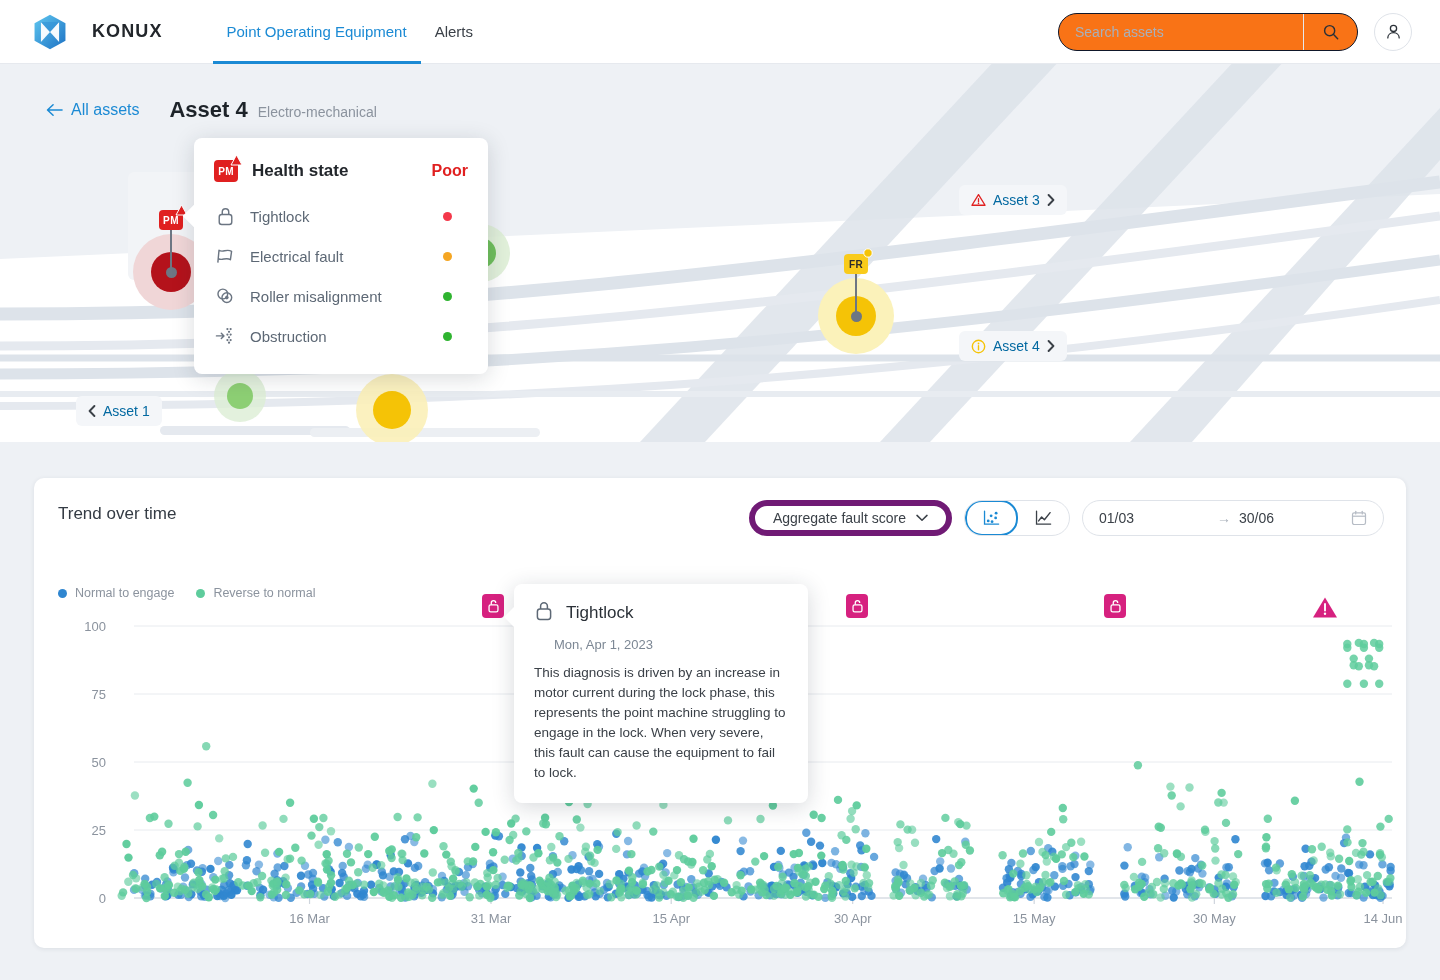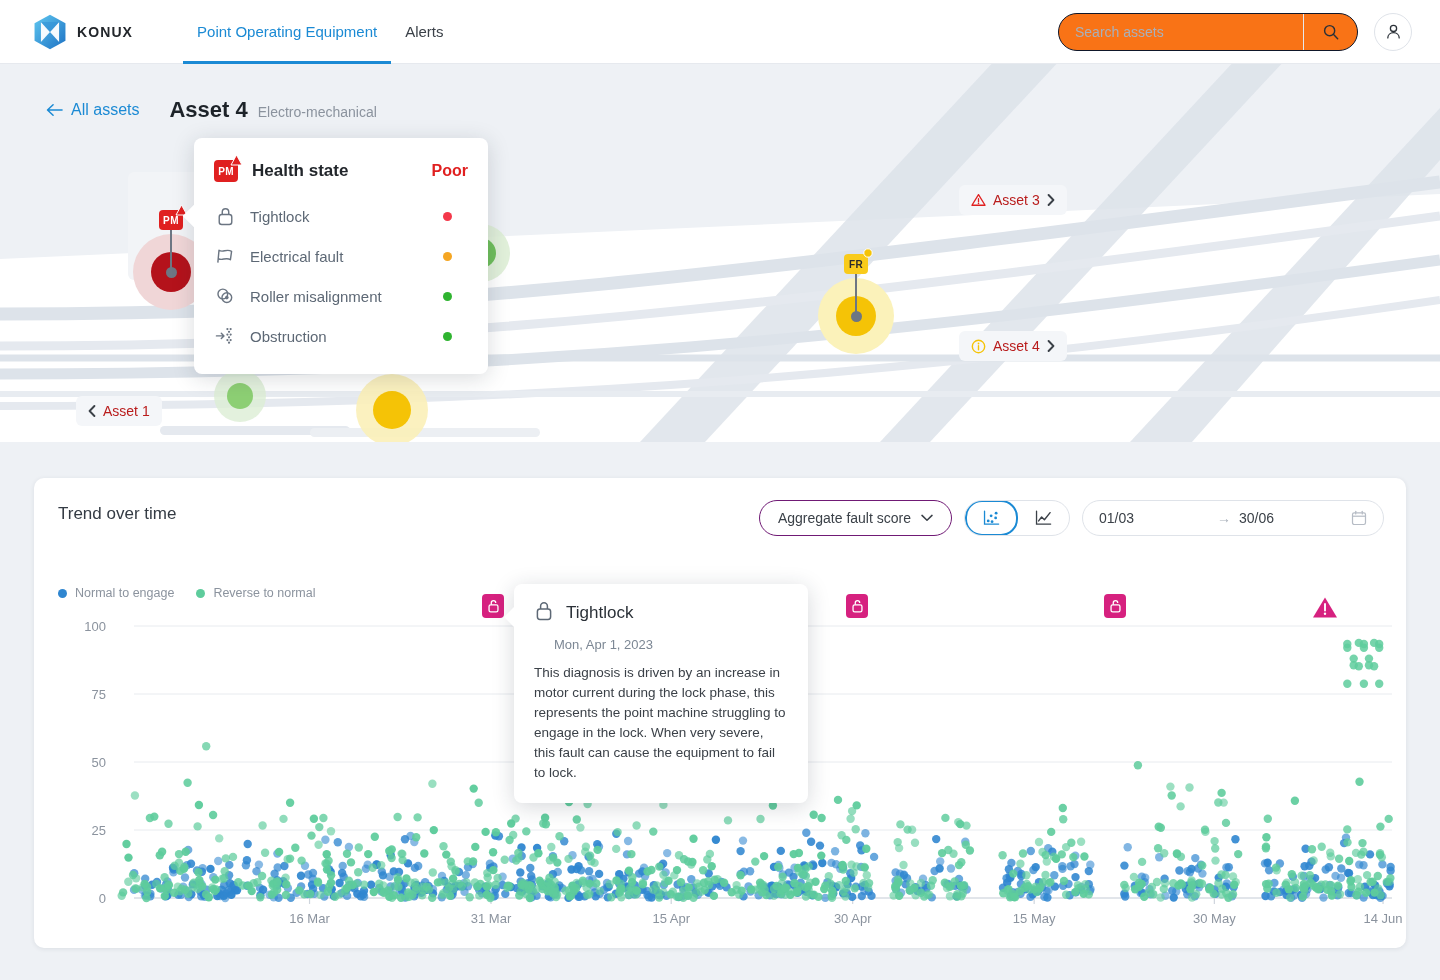--- a/index.html
+++ b/index.html
@@ -14,22 +14,22 @@
 
   
   .topnav {
     position: absolute; top: 0; left: 0; width: 1440px; height: 64px;
     background: #fff; display: flex; align-items: center;
     border-bottom: 1px solid #e6e9ee; z-index: 40;
   }
   .brand { display: flex; align-items: center; margin-left: 30px; }
   .brand-logo { width: 40px; height: 40px; }
   .brand-name {
-    font-size: 14px; font-weight: 700; color: #22262b;
-    letter-spacing: 1.1px; margin-left: 7px;
+    font-size: 18px; font-weight: 700; color: #22262b;
+    letter-spacing: 1.1px; margin-left: 22px;
   }
   .nav-tabs { display: flex; align-items: center; height: 64px; margin-left: 50px; }
   .nav-tab {
     position: relative; height: 64px; display: flex; align-items: center;
     padding: 0 14px; font-size: 15px; color: #3b4148; cursor: pointer;
   }
   .nav-tab.active { color: #1b8ad4; }
   .nav-tab.active::after {
     content: ""; position: absolute; left: 0; right: 0; bottom: 0;
     height: 3px; background: #1b8ad4;
@@ -92,21 +92,21 @@
   .badge-fr {
     position: absolute; background: #f9cb1b; color: #2c2c2c; font-size: 10px;
     font-weight: 700; width: 24px; height: 20px; border-radius: 4px;
     display: flex; align-items: center; justify-content: center; letter-spacing: .4px;
   }
   .badge-corner { position: absolute; top: -6px; right: -5px; }
 
   .asset-chip {
     position: absolute; height: 30px; background: #f4f6f9; border-radius: 6px;
     display: flex; align-items: center; gap: 7px; padding: 0 12px;
-    font-size: 14px; color: #b91c1c; cursor: pointer; z-index: 15;
+    font-size: 14px; color: #0369a1; cursor: pointer; z-index: 15;
   }
 
   
   .health-card {
     position: absolute; left: 194px; top: 138px; width: 294px;
     background: #fff; border-radius: 8px; z-index: 30;
     box-shadow: 0 4px 22px rgba(30,40,55,.17);
     padding: 16px 20px 18px 20px;
   }
   .health-card::before {
@@ -141,21 +141,21 @@
     background: #fff; border-radius: 10px; box-shadow: 0 1px 5px rgba(30,40,55,.09);
   }
   .chart-title {
     position: absolute; left: 24px; top: 26px; font-size: 17px; color: #343b44;
   }
   .chart-controls {
     position: absolute; right: 22px; top: 22px; display: flex;
     align-items: center; gap: 12px;
   }
   .select-pill {
-    height: 36px; border: 1px solid #701a75; border-radius: 18px;
+    height: 36px; border: 6px solid #701a75; border-radius: 18px;
     display: flex; align-items: center; gap: 10px; padding: 0 18px;
     font-size: 14px; color: #3b4148; cursor: pointer; background: #fff;
   }
   .toggle-group {
     height: 36px; border: 1px solid #dfe3e9; border-radius: 18px;
     display: flex; align-items: center; overflow: hidden; background: #fff;
   }
   .toggle-btn {
     width: 51px; height: 36px; display: flex; align-items: center;
     justify-content: center; cursor: pointer; border-right: 1px solid #e6e9ee;

